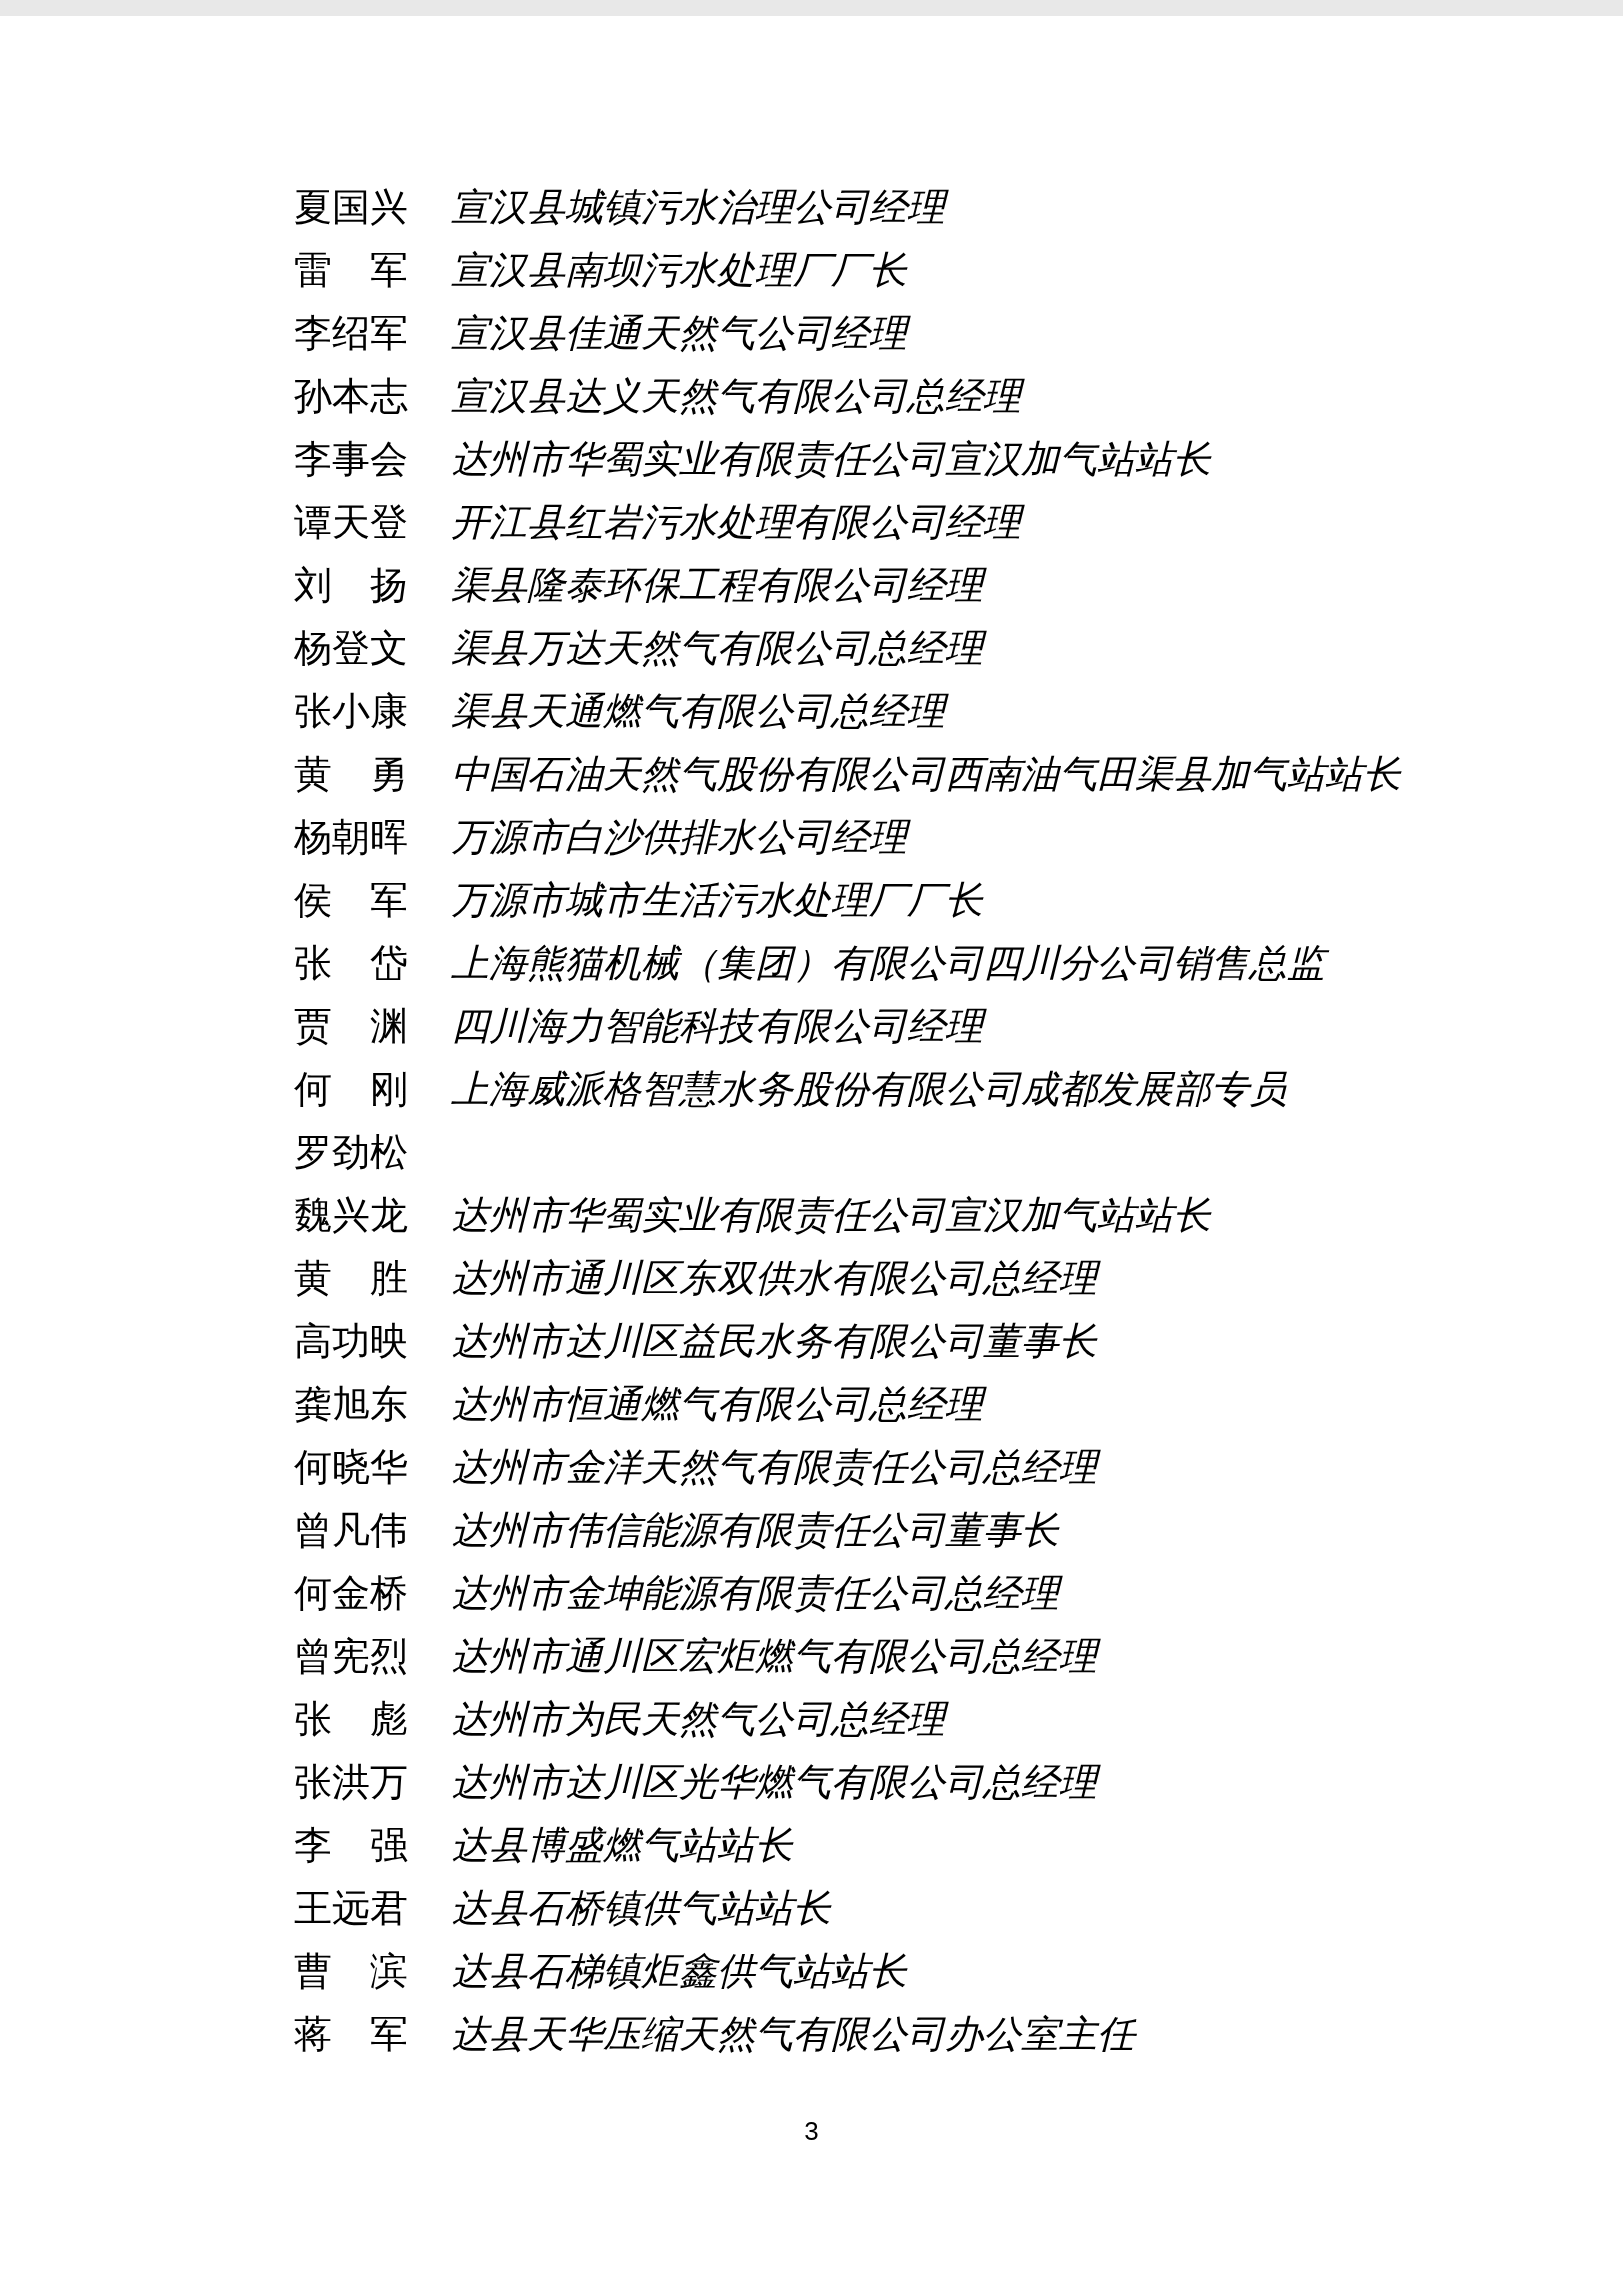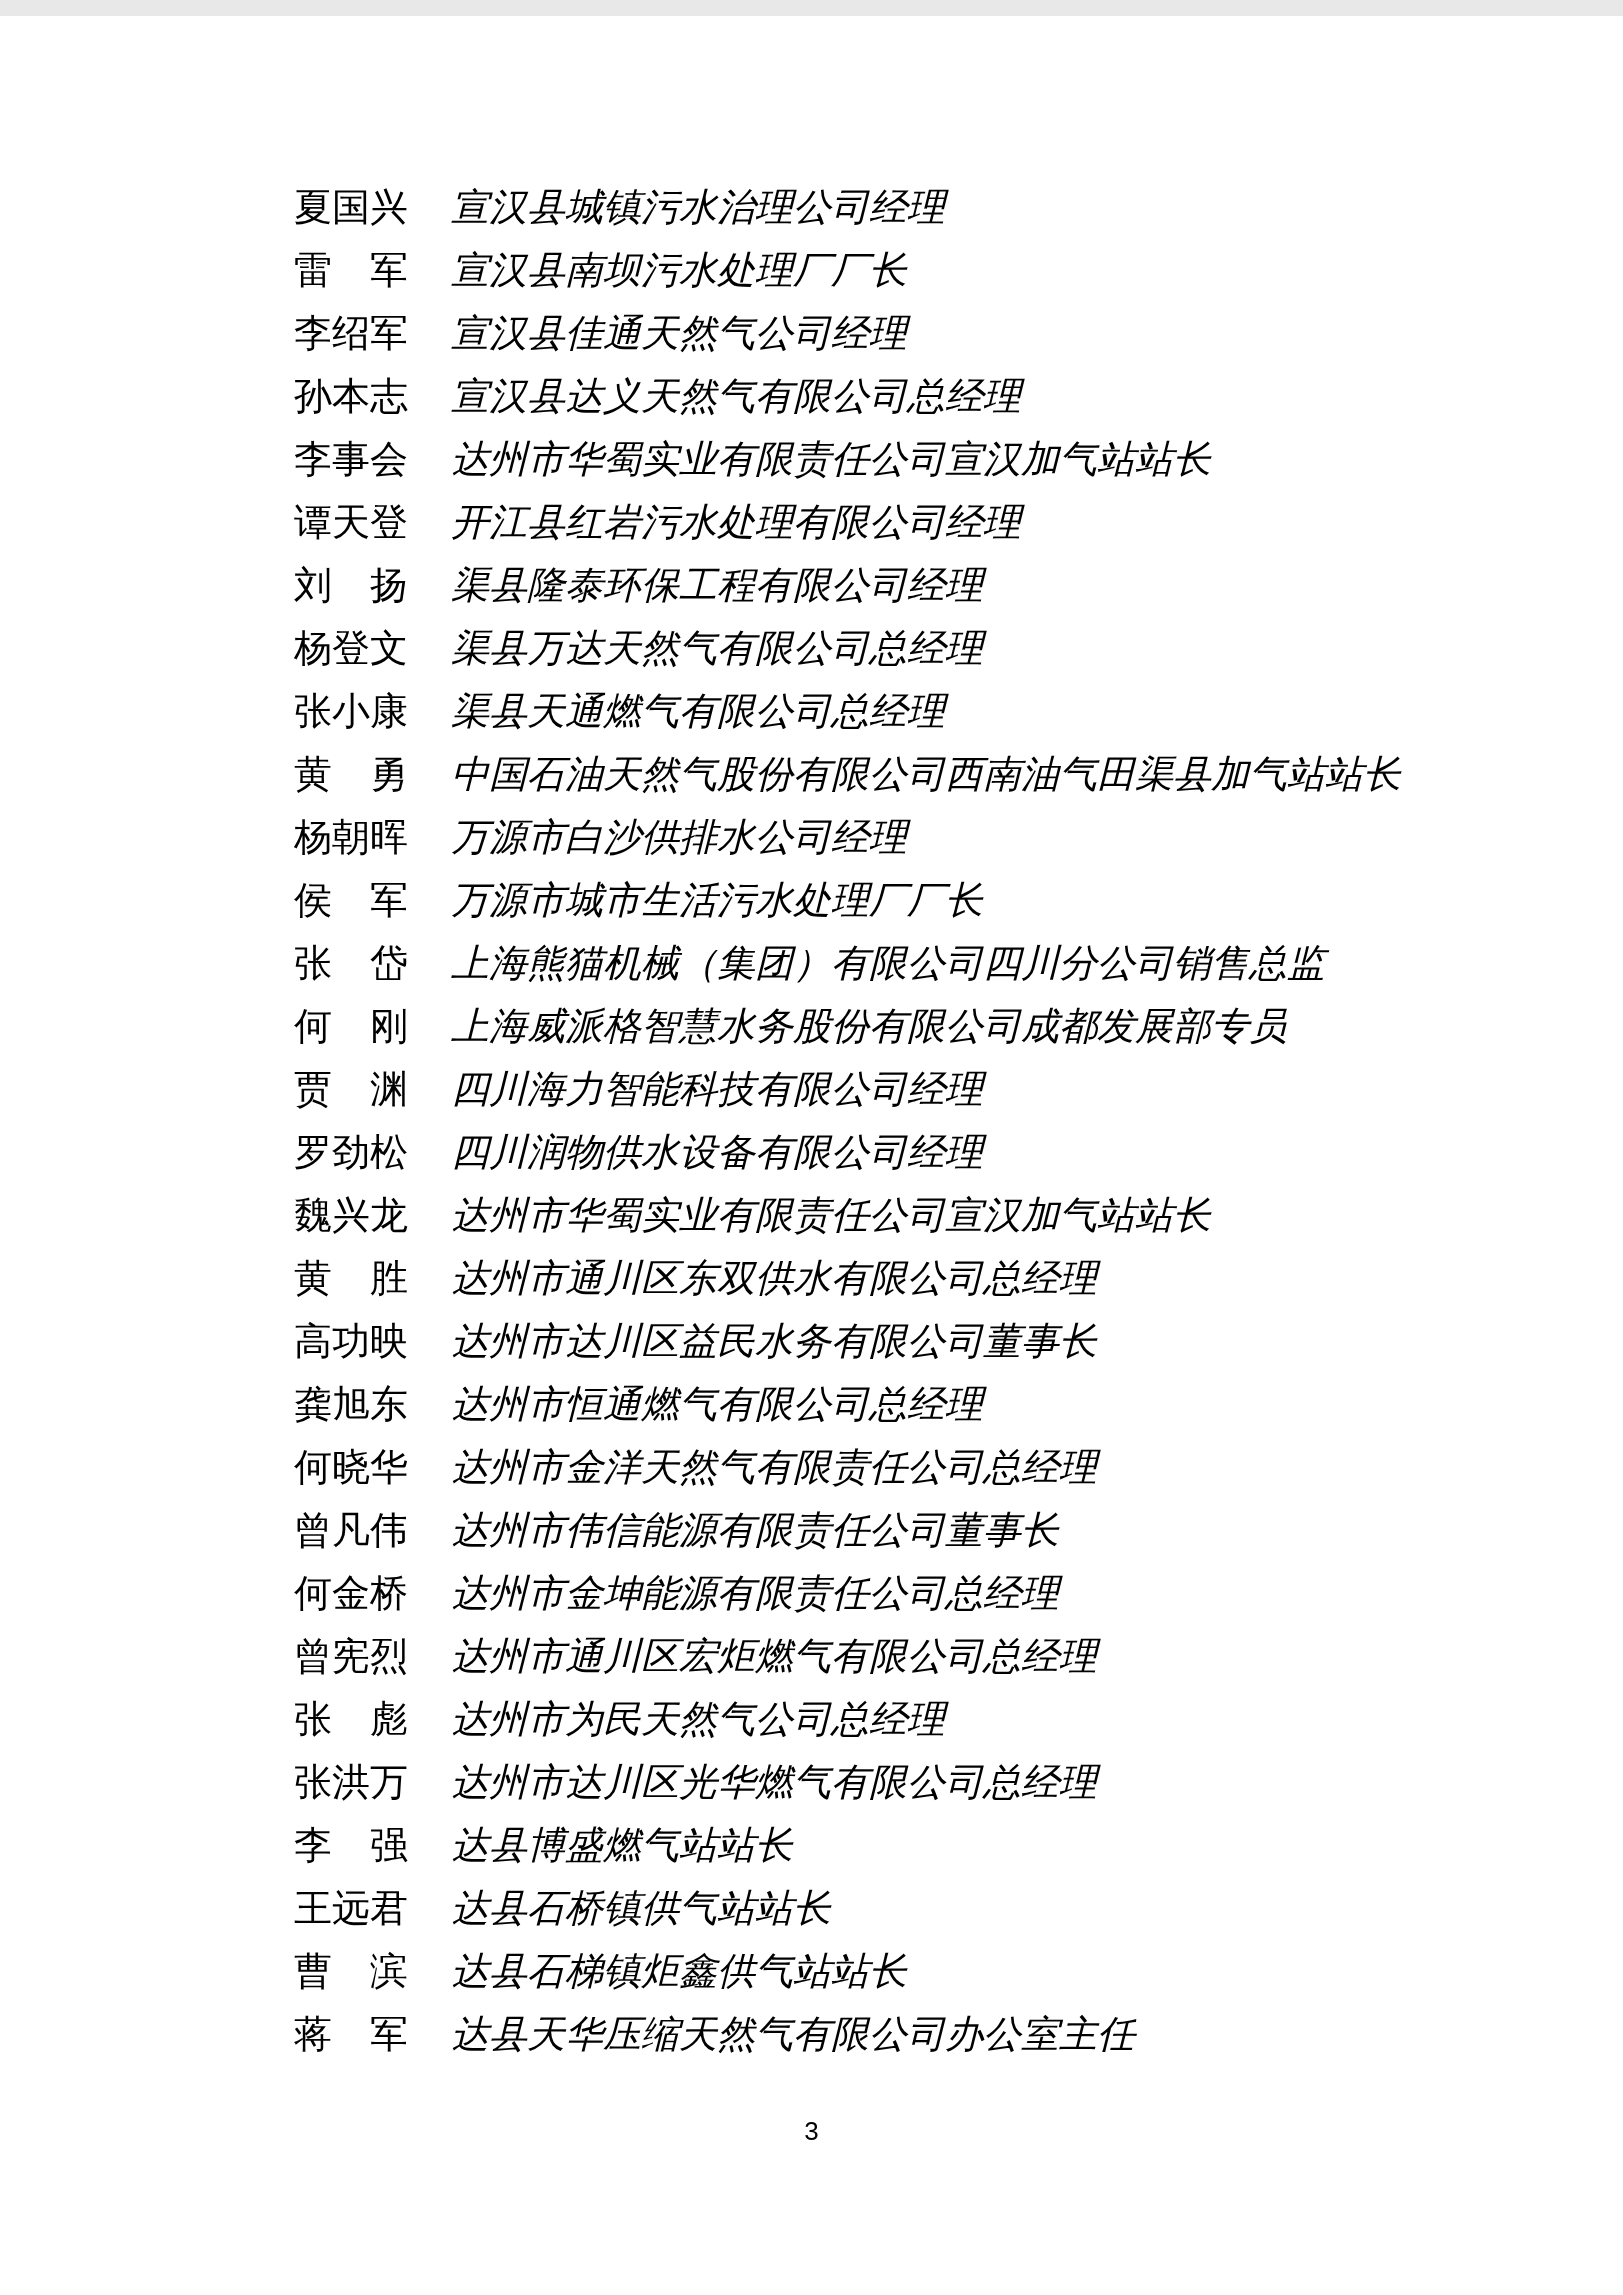--- a/index.html
+++ b/index.html
@@ -113,30 +113,29 @@
     </div>
     <div class="row">
       <span class="name">侯　军</span>
       <span class="title">万源市城市生活污水处理厂厂长</span>
     </div>
     <div class="row">
       <span class="name">张　岱</span>
       <span class="title">上海熊猫机械（集团）有限公司四川分公司销售总监</span>
     </div>
     <div class="row">
+      <span class="name">贾　渊</span>
+      <span class="title">四川海力智能科技有限公司经理</span>
+    </div>
+    <div class="row">
       <span class="name">何　刚</span>
       <span class="title">上海威派格智慧水务股份有限公司成都发展部专员</span>
     </div>
     <div class="row">
-      <span class="name">贾　渊</span>
-      <span class="title">四川海力智能科技有限公司经理</span>
-    </div>
-    <div class="row">
       <span class="name">罗劲松</span>
-      <span class="title">四川润物供水设备有限公司经理</span>
     </div>
 
 
     <div class="row">
       <span class="name">魏兴龙</span>
       <span class="title">达州市华蜀实业有限责任公司宣汉加气站站长</span>
     </div>
     <div class="row">
       <span class="name">黄　胜</span>
       <span class="title">达州市通川区东双供水有限公司总经理</span>

